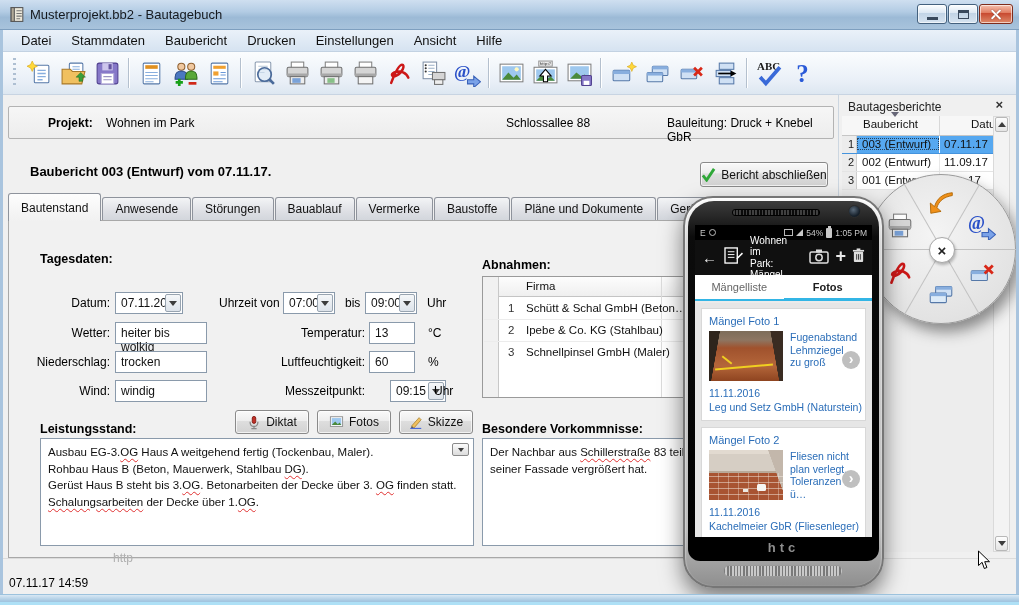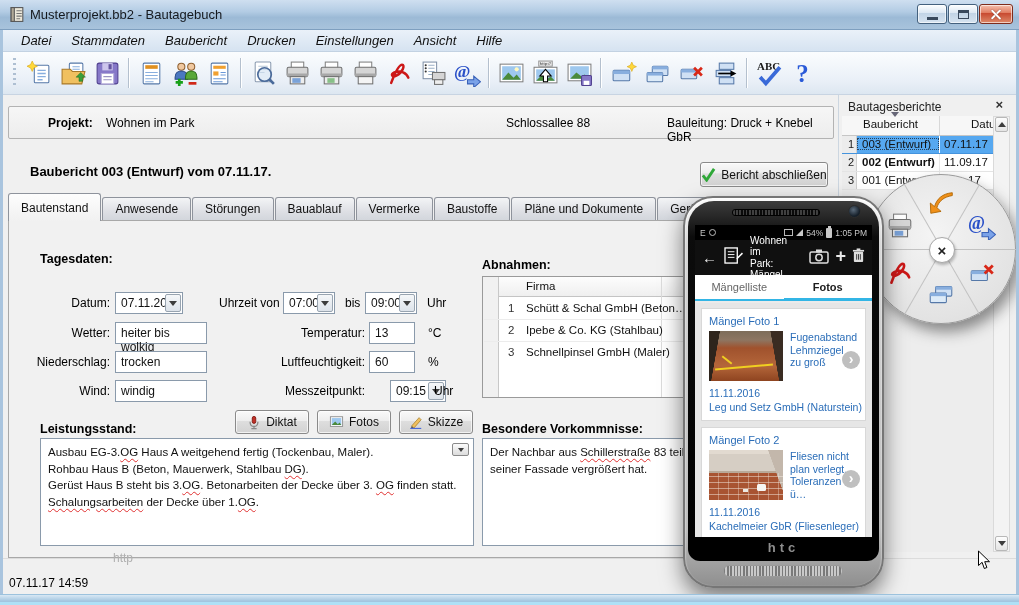--- a/index.html
+++ b/index.html
@@ -22,21 +22,21 @@
   .glyph-min { position:absolute; left:9px; top:12px; width:11px; height:3px; background:#39495c; }
   .glyph-max { position:absolute; left:9px; top:5px; width:11px; height:9px;
     border:1px solid #39495c; border-top:3px solid #39495c; background:transparent; }
   .glyph-x b, .glyph-x i { position:absolute; left:15px; top:3px; width:2.4px; height:13px; background:#fff;
     border-radius:1px; box-shadow:0 0 1px #5a1a0a; }
   .glyph-x b { transform:rotate(45deg); } .glyph-x i { transform:rotate(-45deg); }
 
   .menubar { left:3px; top:30px; width:1013px; height:22px;
     background:linear-gradient(#eaf1f9,#d6e3f1); border-bottom:1px solid #c3d2e2;
     display:flex; align-items:center; padding-left:8px; }
-  .menu-item { font-size:13px; color:#111; padding:13px 10px;font-style:italic; }
+  .menu-item { font-size:13px; color:#111; padding:13px 10px; }
 
   .toolbar { left:3px; top:52px; width:1013px; height:43px;
     background:linear-gradient(#fbfdfe,#e9eff7 70%,#dde7f1);
     border-bottom:1px solid #c8d4e2; display:flex; align-items:center; padding-left:10px; }
   .tb-grip { width:3px; height:30px; margin-right:6px;
     background:repeating-linear-gradient(180deg,#aebfd2 0 2px,transparent 2px 5px); }
   .tbtn { width:34px; height:36px; display:flex; align-items:center; justify-content:center;
     background:transparent; border:none; }
   .tbtn svg { width:27px; height:27px; }
   .tb-sep { width:2px; height:30px; margin:0 4px;
@@ -560,21 +560,21 @@
         <span class="abs" style="left:97px;top:0;bottom:0;width:1px;background:#d8d8d8;"></span>
       </div>
       <div class="rp-row sel" style="top:20px;">
         <span class="rp-num">1</span>
         <span class="rp-cell rp-focus" style="left:15px;width:82px;padding-left:5px;">003 (Entwurf)</span>
         <span class="abs" style="left:97px;top:0;bottom:0;width:1px;background:#fff;"></span>
         <span class="rp-cell" style="left:102px;">07.11.17</span>
       </div>
       <div class="rp-row" style="top:38px;">
         <span class="rp-num">2</span>
-        <span class="rp-cell" style="left:20px;font-weight:bold;">002 (Entwurf)</span>
+        <span class="rp-cell" style="left:20px;">002 (Entwurf)</span>
         <span class="abs" style="left:97px;top:0;bottom:0;width:1px;background:#e8e8e8;"></span>
         <span class="rp-cell" style="left:102px;">11.09.17</span>
       </div>
       <div class="rp-row" style="top:56px;">
         <span class="rp-num">3</span>
         <span class="rp-cell" style="left:20px;">001 (Entwurf)</span>
         <span class="abs" style="left:97px;top:0;bottom:0;width:1px;background:#e8e8e8;"></span>
         <span class="rp-cell" style="left:126px;">17</span>
       </div>
     </div>

